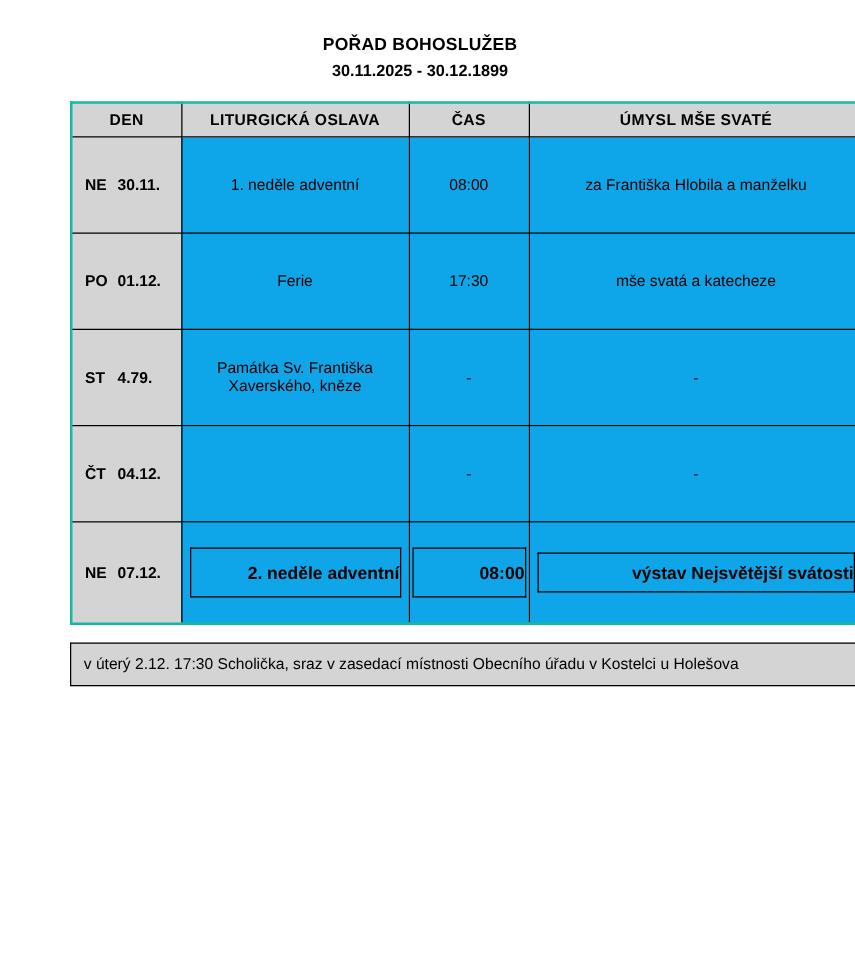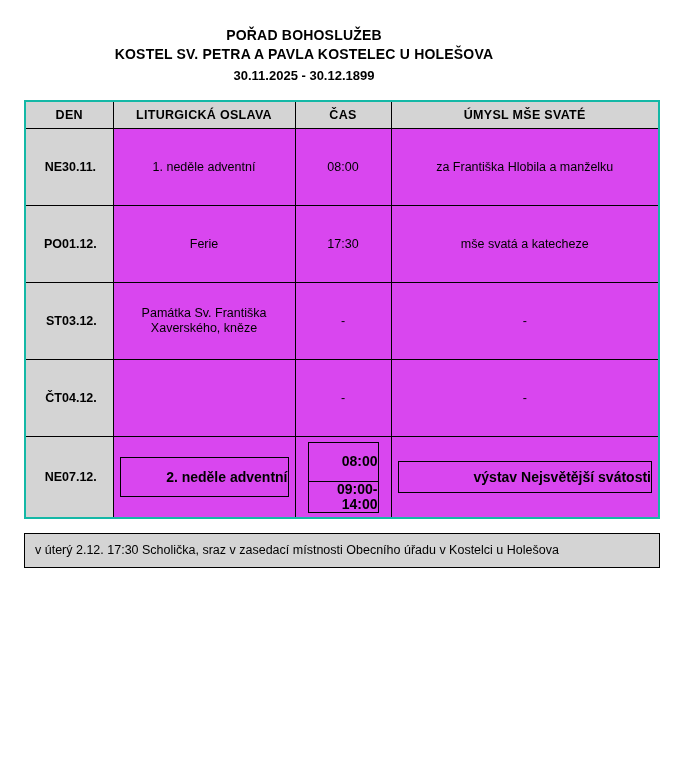--- a/index.html
+++ b/index.html
@@ -12,20 +12,21 @@
     height: 768px;
     font-family: "Liberation Sans", sans-serif;
     color: #000000;
     -webkit-font-smoothing: antialiased;
   }
   .page {
     width: 608px;
     height: 768px;
     position: relative;
     box-sizing: border-box;
+    margin-left: 32px;
   }
   .header {
     text-align: center;
     padding-top: 26px;
   }
   .header .line1 {
     font-size: 14px;
     font-weight: bold;
     letter-spacing: 0.2px;
     line-height: 19px;
@@ -72,29 +73,29 @@
   col.c-int   { width: 268px; }
 
   td.day {
     background: #d4d4d4;
     font-size: 12.5px;
     font-weight: bold;
     text-align: left;
     padding-left: 10px;
     white-space: nowrap;
   }
-  td.day .dd { display: inline-block; min-width: 26px; text-align: right; }
+  td.day .dd { display: inline-block; min-width: 26px; }
   td.lit, td.time, td.intent {
-    background: #d946ef;
+    background: #0ea5e9;
     text-align: center;
     font-size: 12.5px;
     line-height: 15px;
   }
   td.lit { padding: 4px 6px; }
-  td.time { padding: 4px 12px; }
+  td.time { padding: 4px 2px; }
   td.intent { padding: 4px 6px; }
 
   tr.row-main > td { height: 68px; }
   tr.row-tall > td { height: 72px; }
   .sub-table {
     border-collapse: collapse;
     width: 100%;
     table-layout: fixed;
   }
   .sub-table td {
@@ -119,21 +120,20 @@
     padding: 7px 10px 8px 10px;
   }
 </style>
 </head>
 <body>
 
 <div class="page">
 
   <div class="header">
     <div class="line1">POŘAD BOHOSLUŽEB</div>
-    <div class="line2">KOSTEL SV. PETRA A PAVLA KOSTELEC U HOLEŠOVA</div>
     <div class="line3">30.11.2025 - 30.12.1899</div>
   </div>
 
   <div class="table-wrap">
     <table class="schedule">
       <colgroup>
         <col class="c-day">
         <col class="c-lit">
         <col class="c-time">
         <col class="c-int">
@@ -162,21 +162,21 @@
             <span class="dd">PO</span><span>01.12.</span>
           </td>
           <td class="lit">Ferie</td>
           <td class="time">17:30</td>
           <td class="intent">mše svatá a katecheze</td>
         </tr>
 
 
         <tr class="row-main">
           <td class="day">
-            <span class="dd">ST</span><span>03.12.</span>
+            <span class="dd">ST</span><span>4.79.</span>
           </td>
           <td class="lit">Památka Sv. Františka Xaverského, kněze</td>
           <td class="time">-</td>
           <td class="intent">-</td>
         </tr>
 
         <tr class="row-main">
           <td class="day">
             <span class="dd">ČT</span><span>04.12.</span>
           </td>
@@ -199,23 +199,20 @@
                   </tr>
             </tbody>
               </table>
           </td>
           <td class="time">
             <table class="sub-table">
               <tbody>
                   <tr class="sub-row-a">
                     <td>08:00</td>
                   </tr>
-              <tr class="sub-row-b">
-                    <td>09:00-14:00</td>
-                  </tr>
             </tbody>
               </table>
           </td>
           <td class="intent">
             <table class="sub-table">
               <tbody>
               <tr class="sub-row-b">
                     <td>výstav Nejsvětější svátosti</td>
                   </tr>
             </tbody>

